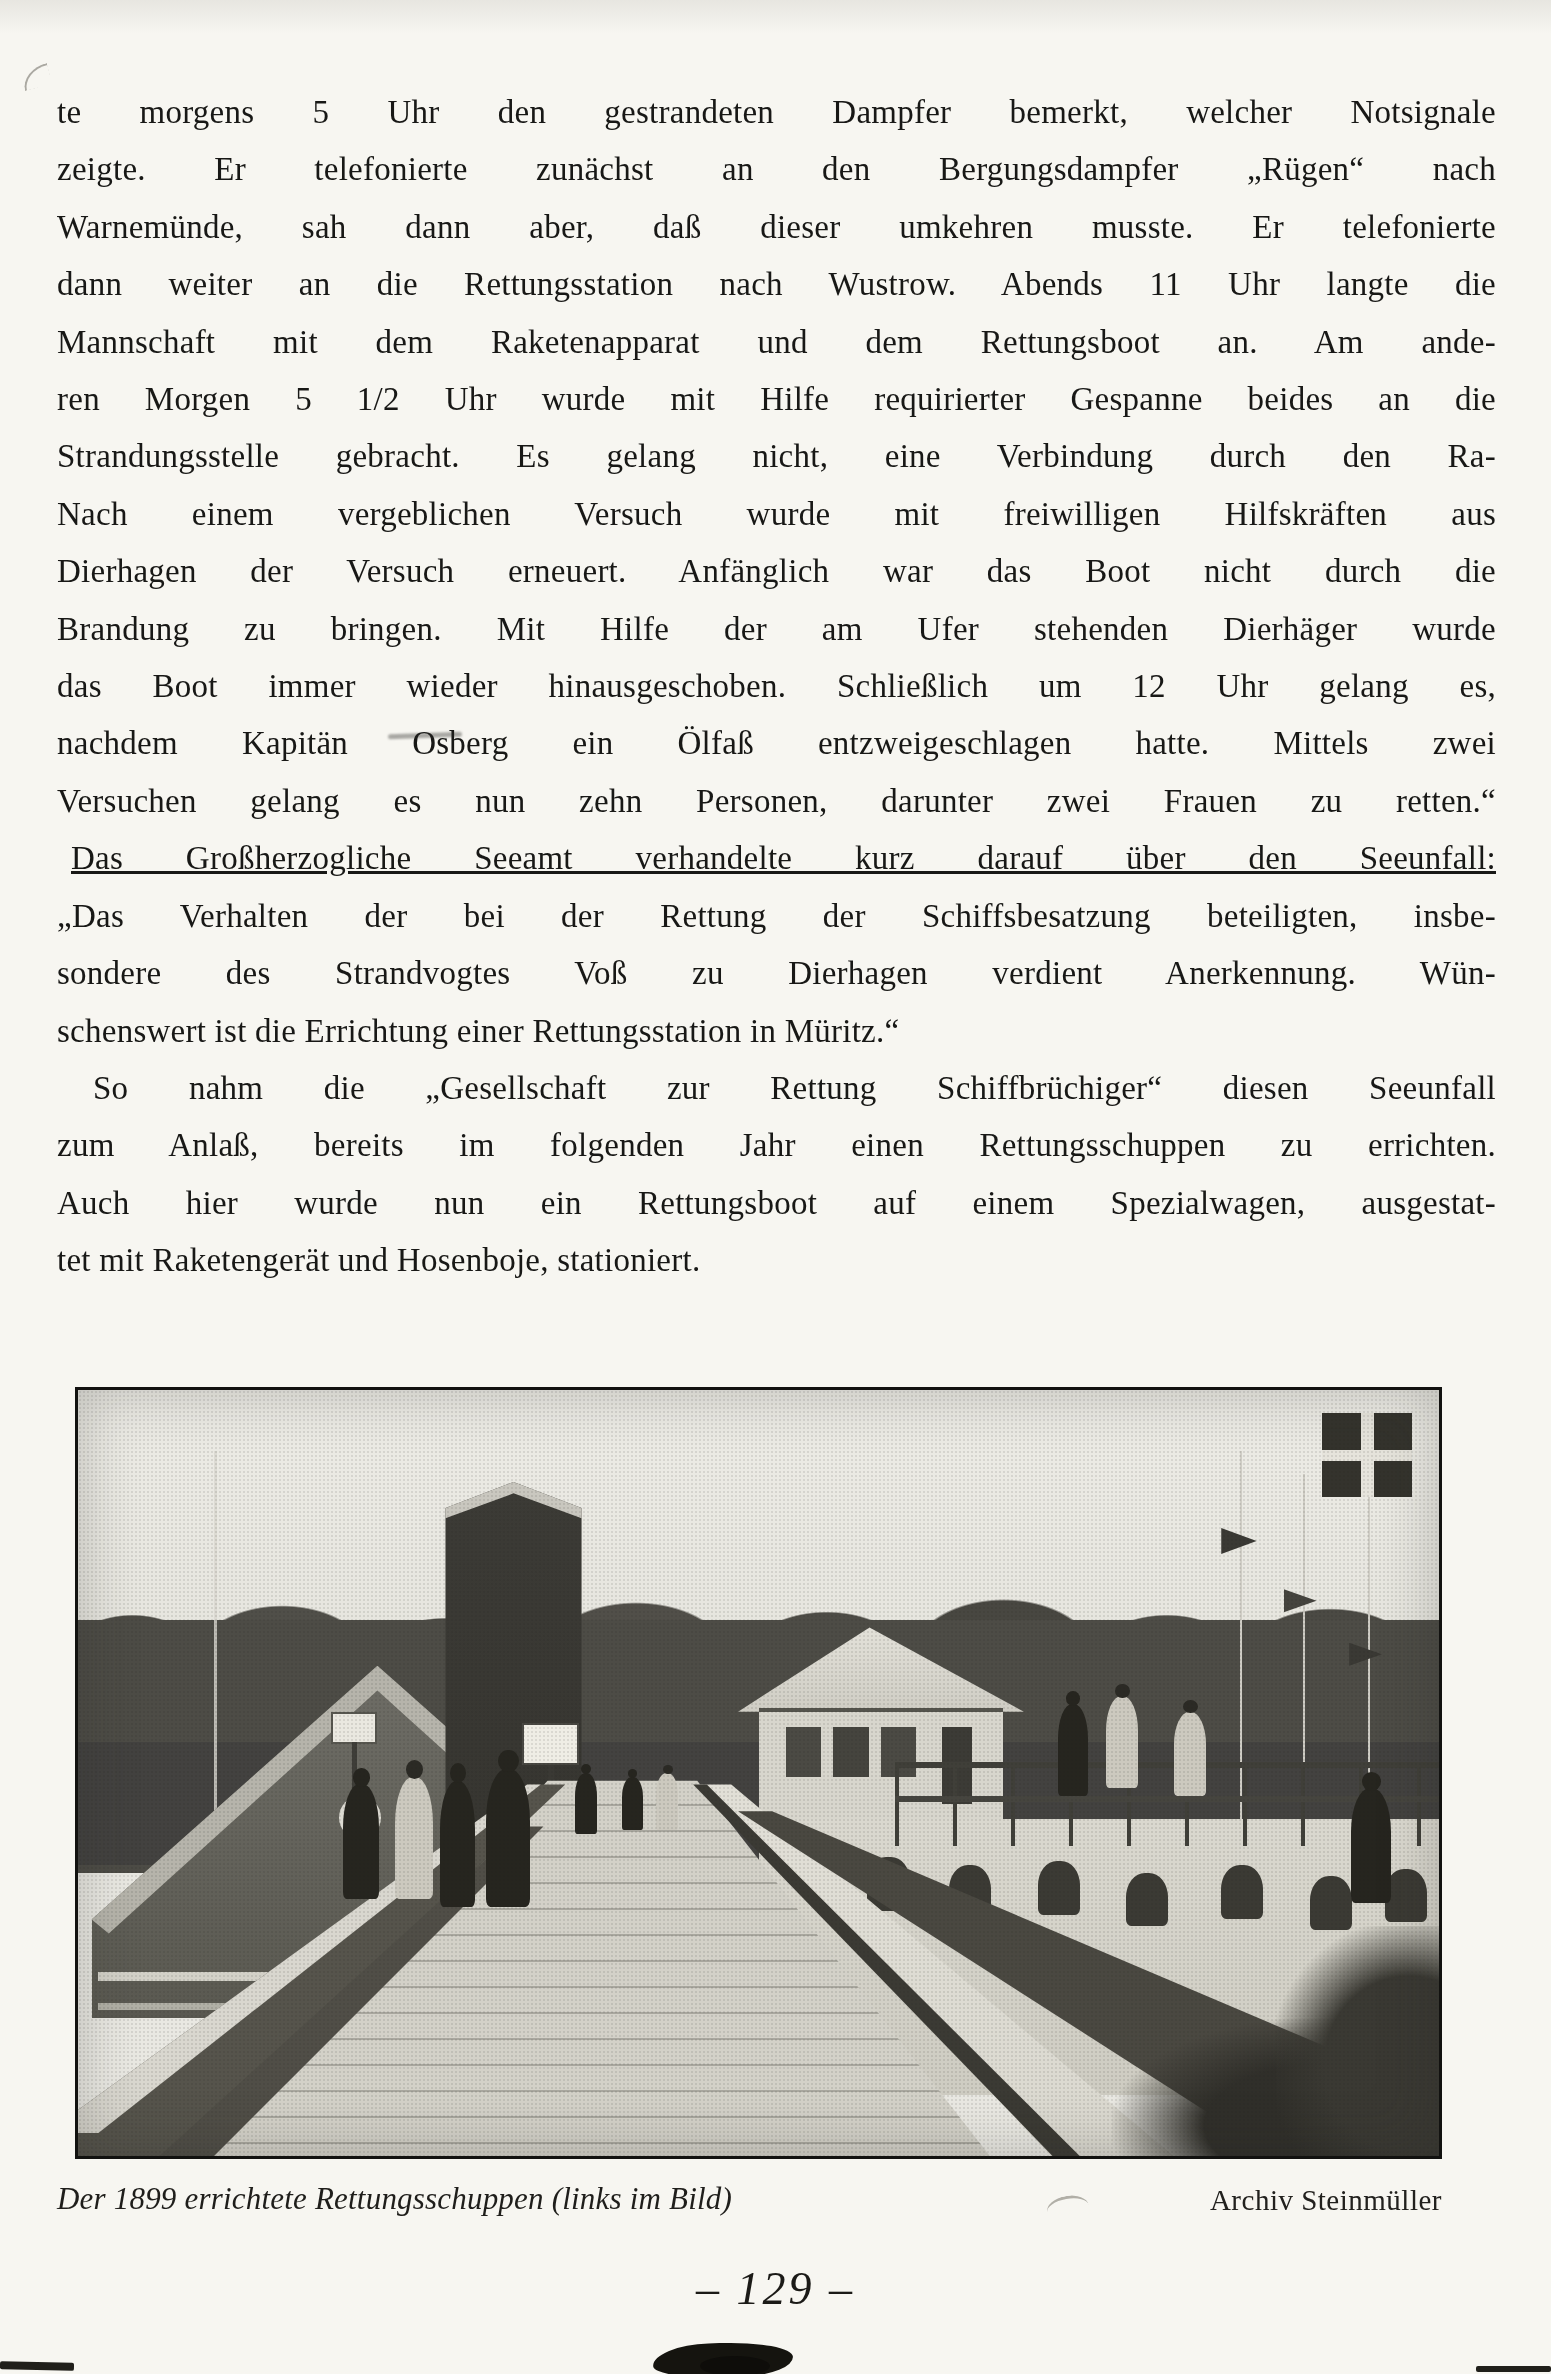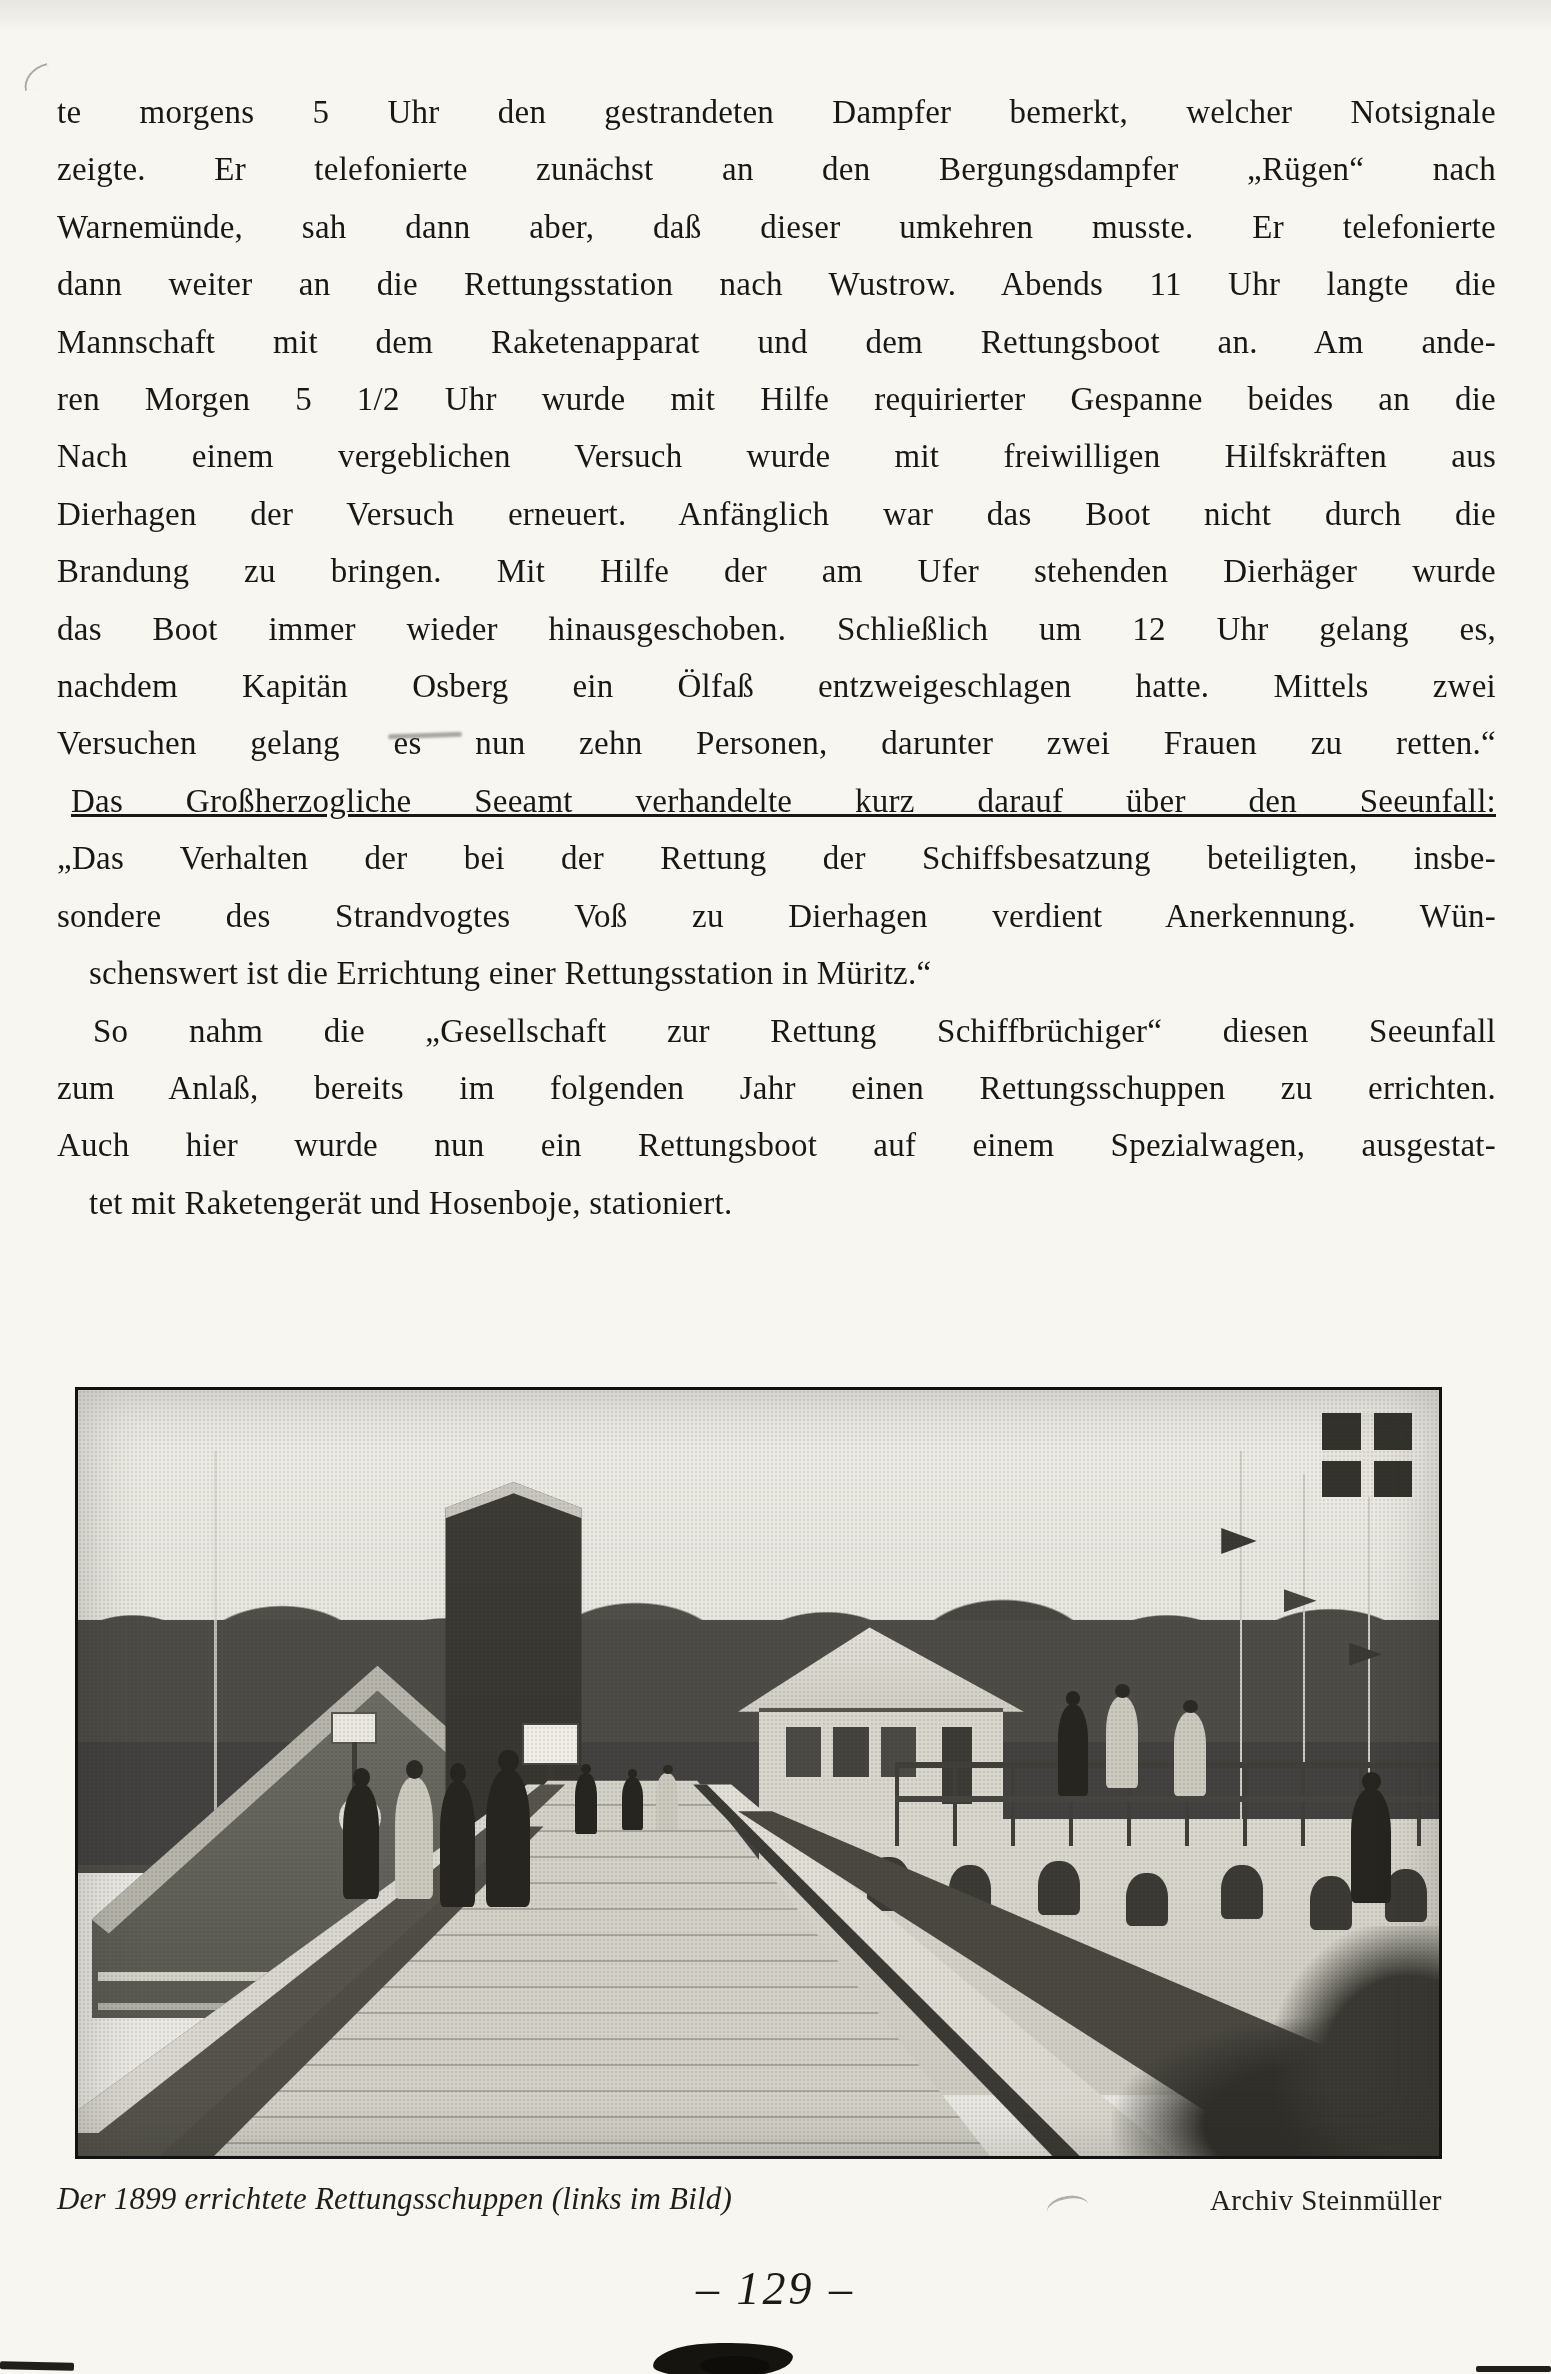--- a/index.html
+++ b/index.html
@@ -55,21 +55,21 @@
     position:absolute;left:57px;top:84px;width:1439px;
     font-size:33px;line-height:57.4px;letter-spacing:.25px;
     color:#181816;
   }
   .tline{
     white-space:nowrap;
     text-align:justify;
     text-align-last:justify;
     width:100%;
   }
-  .tline.natural{text-align-last:left;margin-left:32px;}
+  .tline.natural{text-align-last:left;}
   .tline.indent-sm{text-indent:14px;text-decoration:underline;}
   .tline.indent{text-indent:36px;}
 
   
   .photo{
     position:absolute;left:75px;top:1387px;width:1367px;height:772px;
     box-sizing:border-box;border:3px solid #121210;
     background:#e9e8e2;overflow:hidden;
   }
   .photo *{position:absolute;}
@@ -198,20 +198,21 @@
   <div class="scan-top"></div>
   <div class="scan-hook"></div>
 
   <div class="body-text">
       <div class="tline">te morgens 5 Uhr den gestrandeten Dampfer bemerkt, welcher Notsignale</div>
       <div class="tline">zeigte. Er telefonierte zunächst an den Bergungsdampfer „Rügen“ nach</div>
       <div class="tline">Warnemünde, sah dann aber, daß dieser umkehren musste. Er telefonierte</div>
       <div class="tline">dann weiter an die Rettungsstation nach Wustrow. Abends 11 Uhr langte die</div>
       <div class="tline">Mannschaft mit dem Raketenapparat und dem Rettungsboot an. Am ande-</div>
       <div class="tline">ren Morgen 5 1/2 Uhr wurde mit Hilfe requirierter Gespanne beides an die</div>
+      <div class="tline">Strandungsstelle gebracht. Es gelang nicht, eine Verbindung durch den Ra-</div>
       <div class="tline">Nach einem vergeblichen Versuch wurde mit freiwilligen Hilfskräften aus</div>
       <div class="tline">Dierhagen der Versuch erneuert. Anfänglich war das Boot nicht durch die</div>
       <div class="tline">Brandung zu bringen. Mit Hilfe der am Ufer stehenden Dierhäger wurde</div>
       <div class="tline">das Boot immer wieder hinausgeschoben. Schließlich um 12 Uhr gelang es,</div>
       <div class="tline">nachdem Kapitän Osberg ein Ölfaß entzweigeschlagen hatte. Mittels zwei</div>
       <div class="tline">Versuchen gelang es nun zehn Personen, darunter zwei Frauen zu retten.“</div>
       <div class="tline indent-sm">Das Großherzogliche Seeamt verhandelte kurz darauf über den Seeunfall:</div>
       <div class="tline">„Das Verhalten der bei der Rettung der Schiffsbesatzung beteiligten, insbe-</div>
       <div class="tline">sondere des Strandvogtes Voß zu Dierhagen verdient Anerkennung. Wün-</div>
       <div class="tline natural">schenswert ist die Errichtung einer Rettungsstation in Müritz.“</div>

